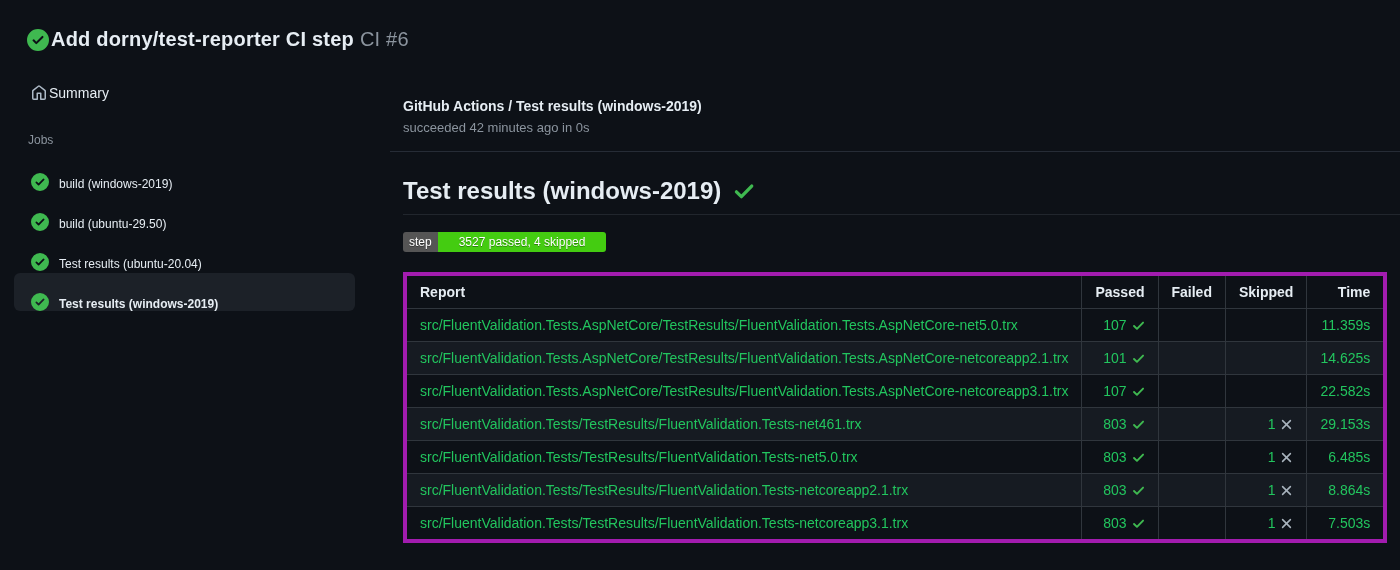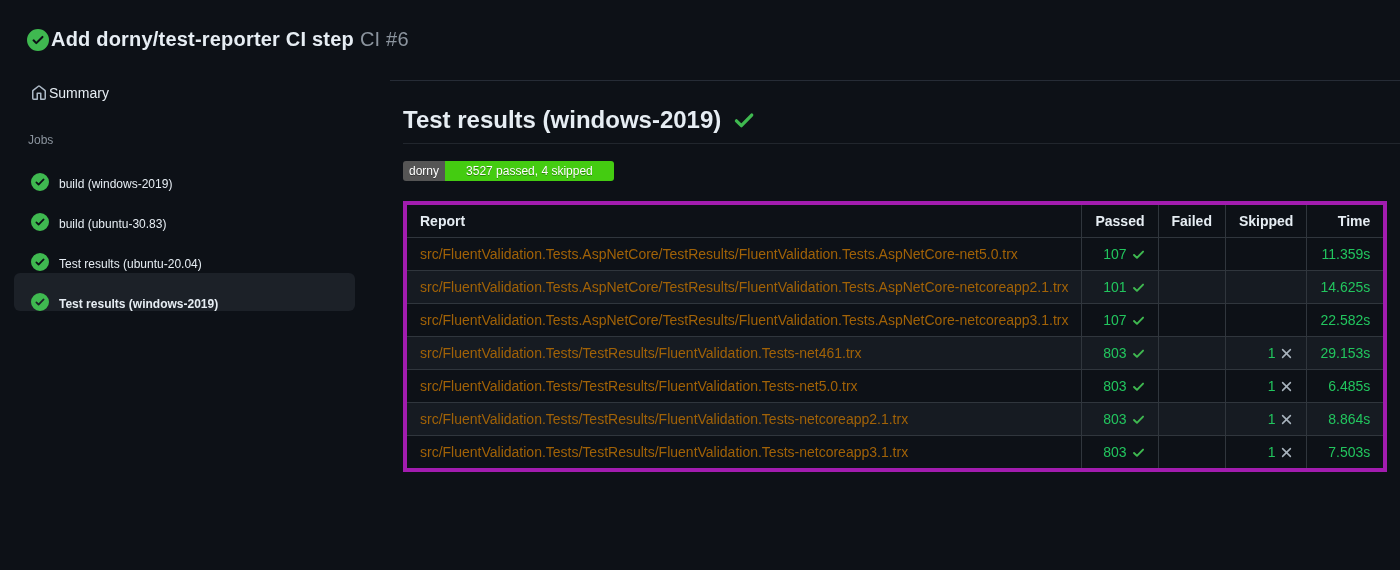--- a/index.html
+++ b/index.html
@@ -73,21 +73,21 @@
   }
   .results th, .results td {
     border:1px solid #30363d;
     padding:6px 13px; line-height:20px; white-space:nowrap;
   }
   .results th { font-weight:700; color:#e6edf3; }
   .results th.left { text-align:left; }
   .results th.right, .results td.num { text-align:right; }
   .results tbody tr:nth-child(even) { background:#161b22; }
   .results td.num { color:#22c55e; }
-  .results td.report a { color:#a16207; text-decoration:none; }
+  .results td.report a { color:#22c55e; text-decoration:none; }
   .glyph { display:inline-block; vertical-align:-2px; margin-left:5px; }
 </style>
 </head>
 <body>
 
 <div class="page">
 
   <header class="run-header">
     <svg width="22" height="22" viewBox="0 0 16 16" class="status" aria-hidden="true">
       <path fill="#3fb950" fill-rule="evenodd" d="M8 16A8 8 0 1 1 8 0a8 8 0 0 1 0 16Zm3.78-9.72a.751.751 0 0 0-.018-1.042.751.751 0 0 0-1.042-.018L6.75 9.19 5.28 7.72a.751.751 0 0 0-1.042.018.751.751 0 0 0-.018 1.042l2 2a.75.75 0 0 0 1.06 0Z"></path>
@@ -110,52 +110,56 @@
     <svg width="18" height="18" viewBox="0 0 16 16" aria-hidden="true">
       <path fill="#3fb950" fill-rule="evenodd" d="M8 16A8 8 0 1 1 8 0a8 8 0 0 1 0 16Zm3.78-9.72a.751.751 0 0 0-.018-1.042.751.751 0 0 0-1.042-.018L6.75 9.19 5.28 7.72a.751.751 0 0 0-1.042.018.751.751 0 0 0-.018 1.042l2 2a.75.75 0 0 0 1.06 0Z"></path>
     </svg>
     <span class="job-label">build (windows-2019)</span>
   </div>
 
   <div class="job-item">
     <svg width="18" height="18" viewBox="0 0 16 16" aria-hidden="true">
       <path fill="#3fb950" fill-rule="evenodd" d="M8 16A8 8 0 1 1 8 0a8 8 0 0 1 0 16Zm3.78-9.72a.751.751 0 0 0-.018-1.042.751.751 0 0 0-1.042-.018L6.75 9.19 5.28 7.72a.751.751 0 0 0-1.042.018.751.751 0 0 0-.018 1.042l2 2a.75.75 0 0 0 1.06 0Z"></path>
     </svg>
-    <span class="job-label">build (ubuntu-30.83)</span>
+    <span class="job-label">build (ubuntu-29.50)</span>
   </div>
 
   <div class="job-item">
     <svg width="18" height="18" viewBox="0 0 16 16" aria-hidden="true">
       <path fill="#3fb950" fill-rule="evenodd" d="M8 16A8 8 0 1 1 8 0a8 8 0 0 1 0 16Zm3.78-9.72a.751.751 0 0 0-.018-1.042.751.751 0 0 0-1.042-.018L6.75 9.19 5.28 7.72a.751.751 0 0 0-1.042.018.751.751 0 0 0-.018 1.042l2 2a.75.75 0 0 0 1.06 0Z"></path>
     </svg>
     <span class="job-label">Test results (ubuntu-20.04)</span>
   </div>
 
   <div class="job-item selected">
     <svg width="18" height="18" viewBox="0 0 16 16" aria-hidden="true">
       <path fill="#3fb950" fill-rule="evenodd" d="M8 16A8 8 0 1 1 8 0a8 8 0 0 1 0 16Zm3.78-9.72a.751.751 0 0 0-.018-1.042.751.751 0 0 0-1.042-.018L6.75 9.19 5.28 7.72a.751.751 0 0 0-1.042.018.751.751 0 0 0-.018 1.042l2 2a.75.75 0 0 0 1.06 0Z"></path>
     </svg>
     <span class="job-label">Test results (windows-2019)</span>
   </div>
 </nav>
     </aside>
 
     <main class="main">
+      <div class="check-header">
+        <div class="check-title">GitHub Actions / Test results (windows-2019)</div>
+        <div class="check-sub">succeeded 42 minutes ago in 0s</div>
+      </div>
       <div class="top-divider"></div>
 
       <div class="main-body">
         <div class="section-heading">
           <h2>Test results (windows-2019)</h2>
           <svg width="22" height="22" viewBox="0 0 16 16" aria-hidden="true">
             <path d="M2.5 8.6 L6.1 12.1 L13.6 4.4" stroke="#3fb950" stroke-width="2.4" fill="none" stroke-linecap="round" stroke-linejoin="round"></path>
           </svg>
         </div>
 
         <div class="badge">
-          <span class="badge-left">dorny</span>
+          <span class="badge-left">step</span>
           <span class="badge-right">3527 passed, 4 skipped</span>
         </div>
 
         <table class="results">
           <thead>
             <tr id="table-head">
                 <th class="left">Report</th>
                 <th class="right">Passed</th>
                 <th class="right">Failed</th>
                 <th class="right">Skipped</th>

